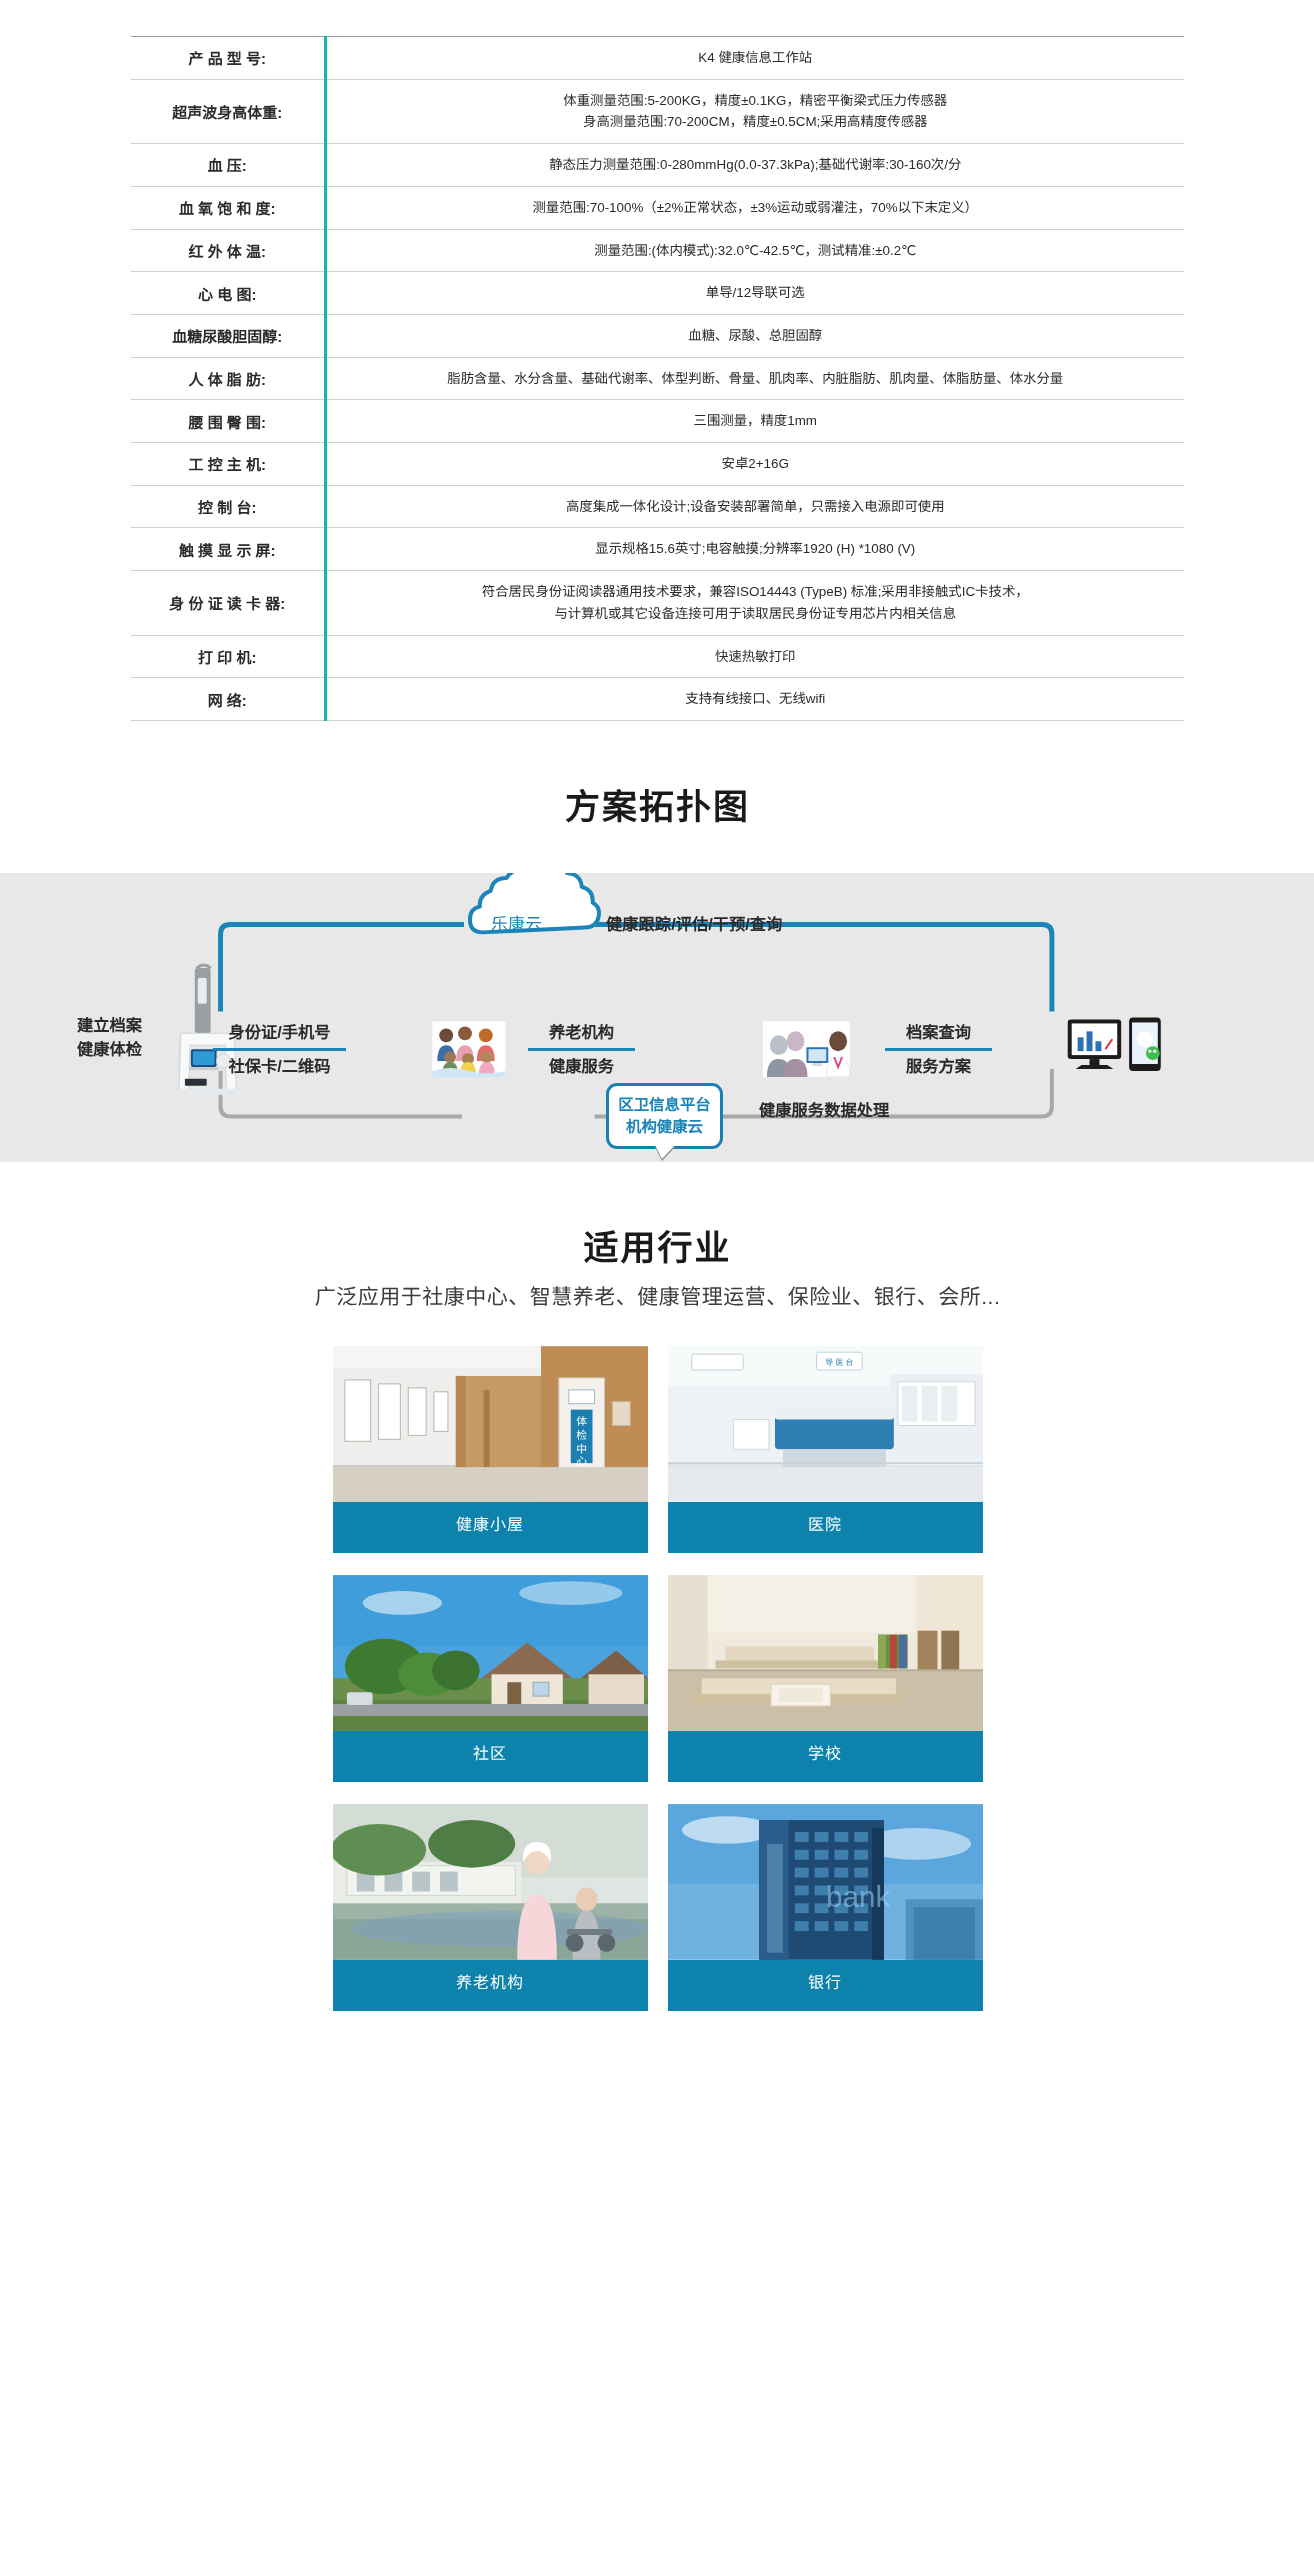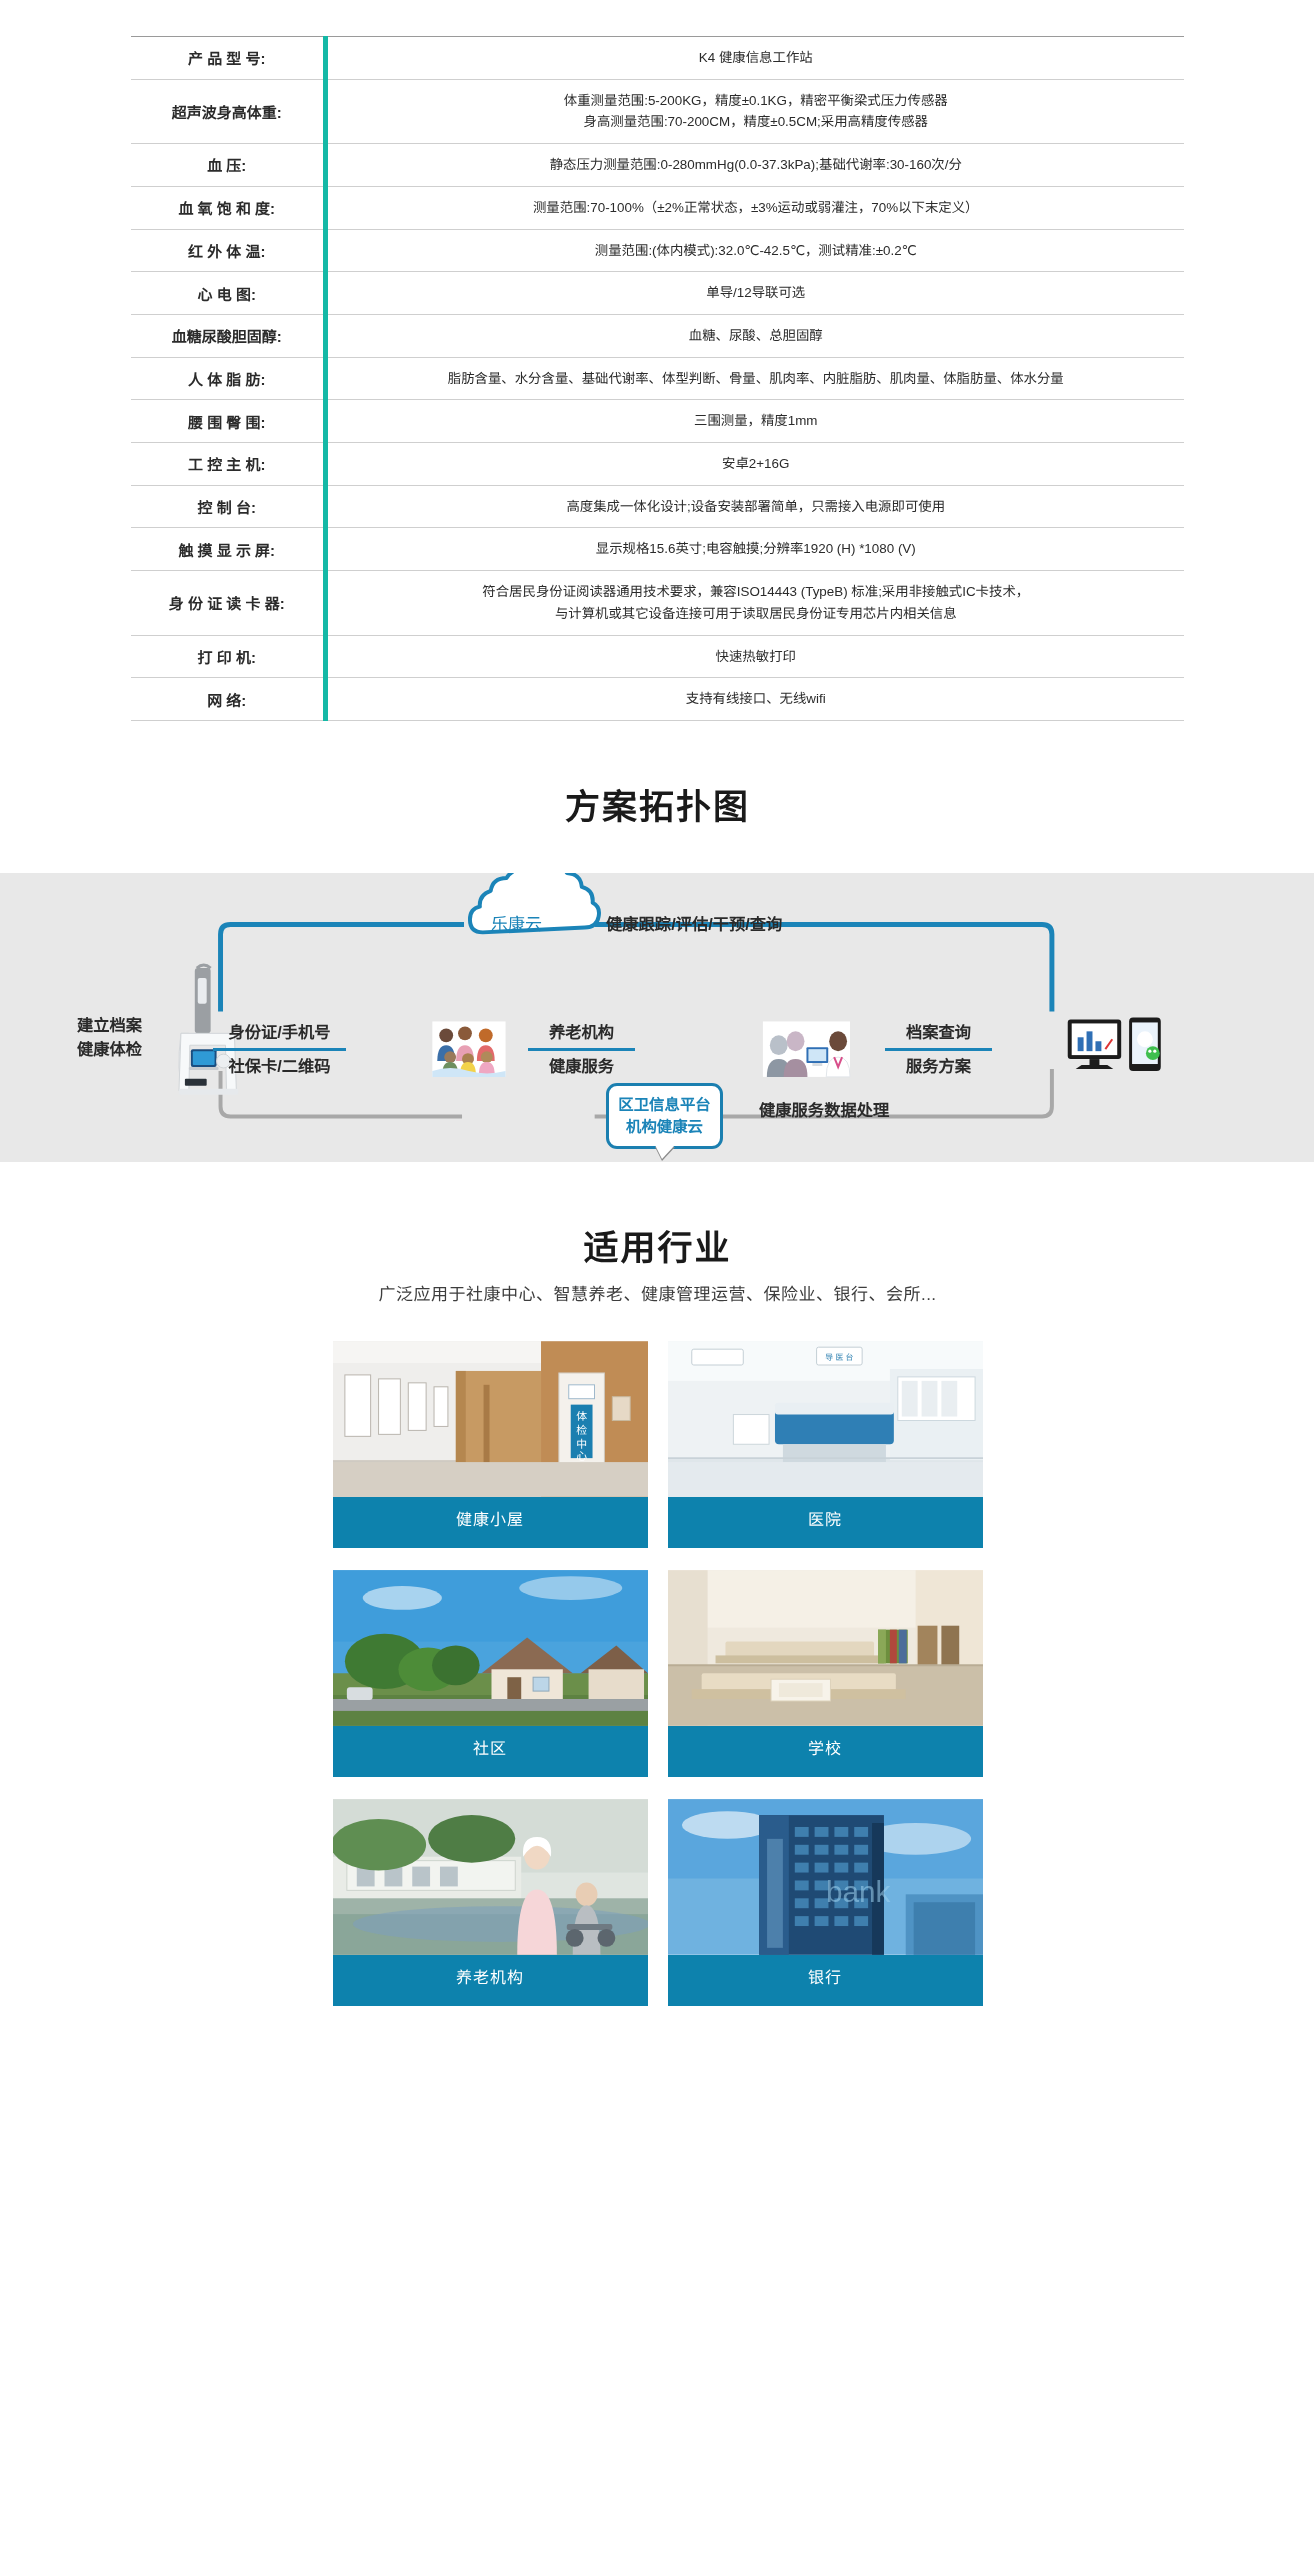--- a/index.html
+++ b/index.html
@@ -30,21 +30,21 @@
   table.spec td {
     padding: 10px 6px;
     vertical-align: middle;
     color: #2b2b2b;
   }
   td.spec-key {
     width: 194px;
     font-size: 15px;
     font-weight: bold;
     text-align: center;
-    border-right: 5px solid #14b8a6;
+    border-right: 3px solid #14b8a6;
     color: #1d1d1d;
     white-space: nowrap;
     letter-spacing: 0;
   }
   td.spec-val {
     font-size: 13.4px;
     text-align: center;
     line-height: 1.62;
     color: #3a3a3a;
     padding-left: 14px;
@@ -57,21 +57,21 @@
     text-align: center;
     font-size: 35px;
     font-weight: bold;
     color: #1a1a1a;
     letter-spacing: 2px;
     padding-top: 57px;
     padding-bottom: 10px;
   }
   .section-sub {
     text-align: center;
-    font-size: 17px;
+    font-size: 21px;
     color: #3d3d3d;
     padding-bottom: 18px;
     letter-spacing: 0.5px;
   }
 
   
   .topo {
     position: relative;
     width: 100%;
     height: 289px;

